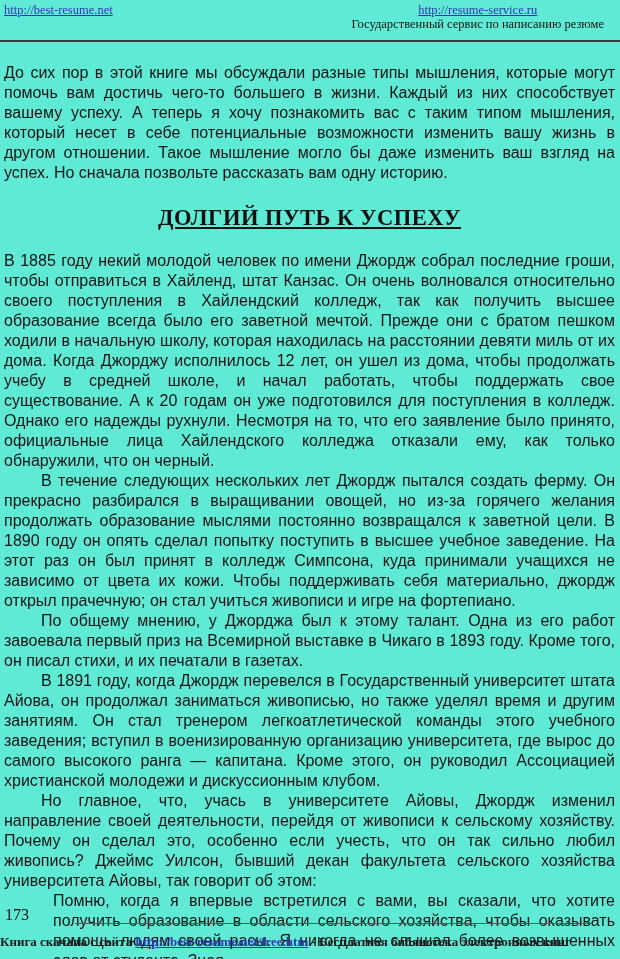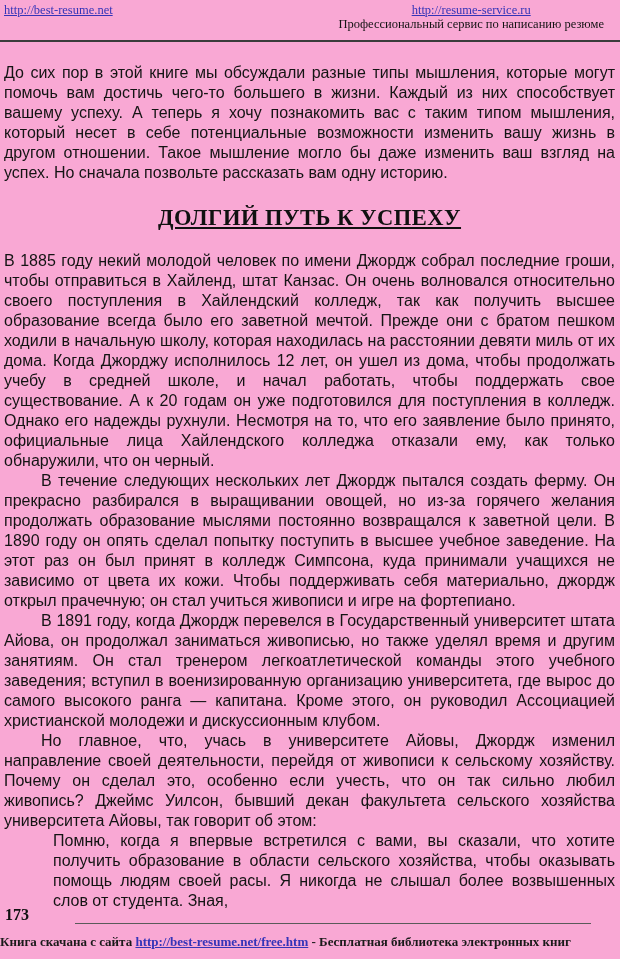--- a/index.html
+++ b/index.html
@@ -1,20 +1,20 @@
 <!DOCTYPE html>
 <html><head>
 <meta charset="utf-8">
 <style>
   html, body { margin: 0; padding: 0; background: #fff; }
   .page {
     position: relative;
     width: 620px;
     height: 959px;
-    background: #f9a8d4;
+    background: #5eead4;
     overflow: hidden;
     color: #141414;
     box-sizing: border-box;
   }
 
   
   .hdr {
     display: flex;
     justify-content: space-between;
     padding: 3px 2px 0 2px;
@@ -71,21 +71,21 @@
     top: 906px;
     width: 620px;
     height: 22px;
   }
   .pagenum {
     position: absolute;
     left: 5px;
     top: 0;
     font-family: "Liberation Serif", serif;
     font-size: 16px;
-    font-weight: bold;
+    font-weight: normal;
     color: #111;
   }
   .footer-rule {
     position: absolute;
     left: 75px;
     top: 17px;
     width: 516px;
     border-top: 1px solid #5a5a5a;
   }
   .footer-line {
@@ -103,33 +103,34 @@
 <body>
 
 <div class="page">
 
   <div class="hdr">
     <div class="hdr-col left">
       <a class="lnk">http://best-resume.net</a><br>
     </div>
     <div class="hdr-col right">
       <a class="lnk">http://resume-service.ru</a><br>
-      <span>Профессиональный сервис по написанию резюме</span>
+      <span>Государственный сервис по написанию резюме</span>
     </div>
   </div>
 
   <hr class="divider">
 
   <div class="bodytext">
     <p class="intro">До сих пор в этой книге мы обсуждали разные типы мышления, которые могут помочь вам достичь чего-то большего в жизни. Каждый из них способствует вашему успеху. А теперь я хочу познакомить вас с таким типом мышления, который несет в себе потенциальные возможности изменить вашу жизнь в другом отношении. Такое мышление могло бы даже изменить ваш взгляд на успех. Но сначала позвольте рассказать вам одну историю.</p>
 
     <h1 class="chapter-title">ДОЛГИЙ ПУТЬ К УСПЕХУ</h1>
 
     <p>В 1885 году некий молодой человек по имени Джордж собрал последние гроши, чтобы отправиться в Хайленд, штат Канзас. Он очень волновался относительно своего поступления в Хайлендский колледж, так как получить высшее образование всегда было его заветной мечтой. Прежде они с братом пешком ходили в начальную школу, которая находилась на расстоянии девяти миль от их дома. Когда Джорджу исполнилось 12 лет, он ушел из дома, чтобы продолжать учебу в средней школе, и начал работать, чтобы поддержать свое существование. А к 20 годам он уже подготовился для поступления в колледж. Однако его надежды рухнули. Несмотря на то, что его заявление было принято, официальные лица Хайлендского колледжа отказали ему, как только обнаружили, что он черный.</p>
     <p class="indent">В течение следующих нескольких лет Джордж пытался создать ферму. Он прекрасно разбирался в выращивании овощей, но из-за горячего желания продолжать образование мыслями постоянно возвращался к заветной цели. В 1890 году он опять сделал попытку поступить в высшее учебное заведение. На этот раз он был принят в колледж Симпсона, куда принимали учащихся не зависимо от цвета их кожи. Чтобы поддерживать себя материально, джордж открыл прачечную; он стал учиться живописи и игре на фортепиано.</p>
+    <p class="indent">По общему мнению, у Джорджа был к этому талант. Одна из его работ завоевала первый приз на Всемирной выставке в Чикаго в 1893 году. Кроме того, он писал стихи, и их печатали в газетах.</p>
     <p class="indent">В 1891 году, когда Джордж перевелся в Государственный университет штата Айова, он продолжал заниматься живописью, но также уделял время и другим занятиям. Он стал тренером легкоатлетической команды этого учебного заведения; вступил в военизированную организацию университета, где вырос до самого высокого ранга — капитана. Кроме этого, он руководил Ассоциацией христианской молодежи и дискуссионным клубом.</p>
     <p class="indent">Но главное, что, учась в университете Айовы, Джордж изменил направление своей деятельности, перейдя от живописи к сельскому хозяйству. Почему он сделал это, особенно если учесть, что он так сильно любил живопись? Джеймс Уилсон, бывший декан факультета сельского хозяйства университета Айовы, так говорит об этом:</p>
 
     <blockquote class="quote">Помню, когда я впервые встретился с вами, вы сказали, что хотите получить образование в области сельского хозяйства, чтобы оказывать помощь людям своей расы. Я никогда не слышал более возвышенных слов от студента. Зная,</blockquote>
   </div>
 
   <div class="pagenum-row">
     <span class="pagenum">173</span>
     <div class="footer-rule"></div>
   </div>

